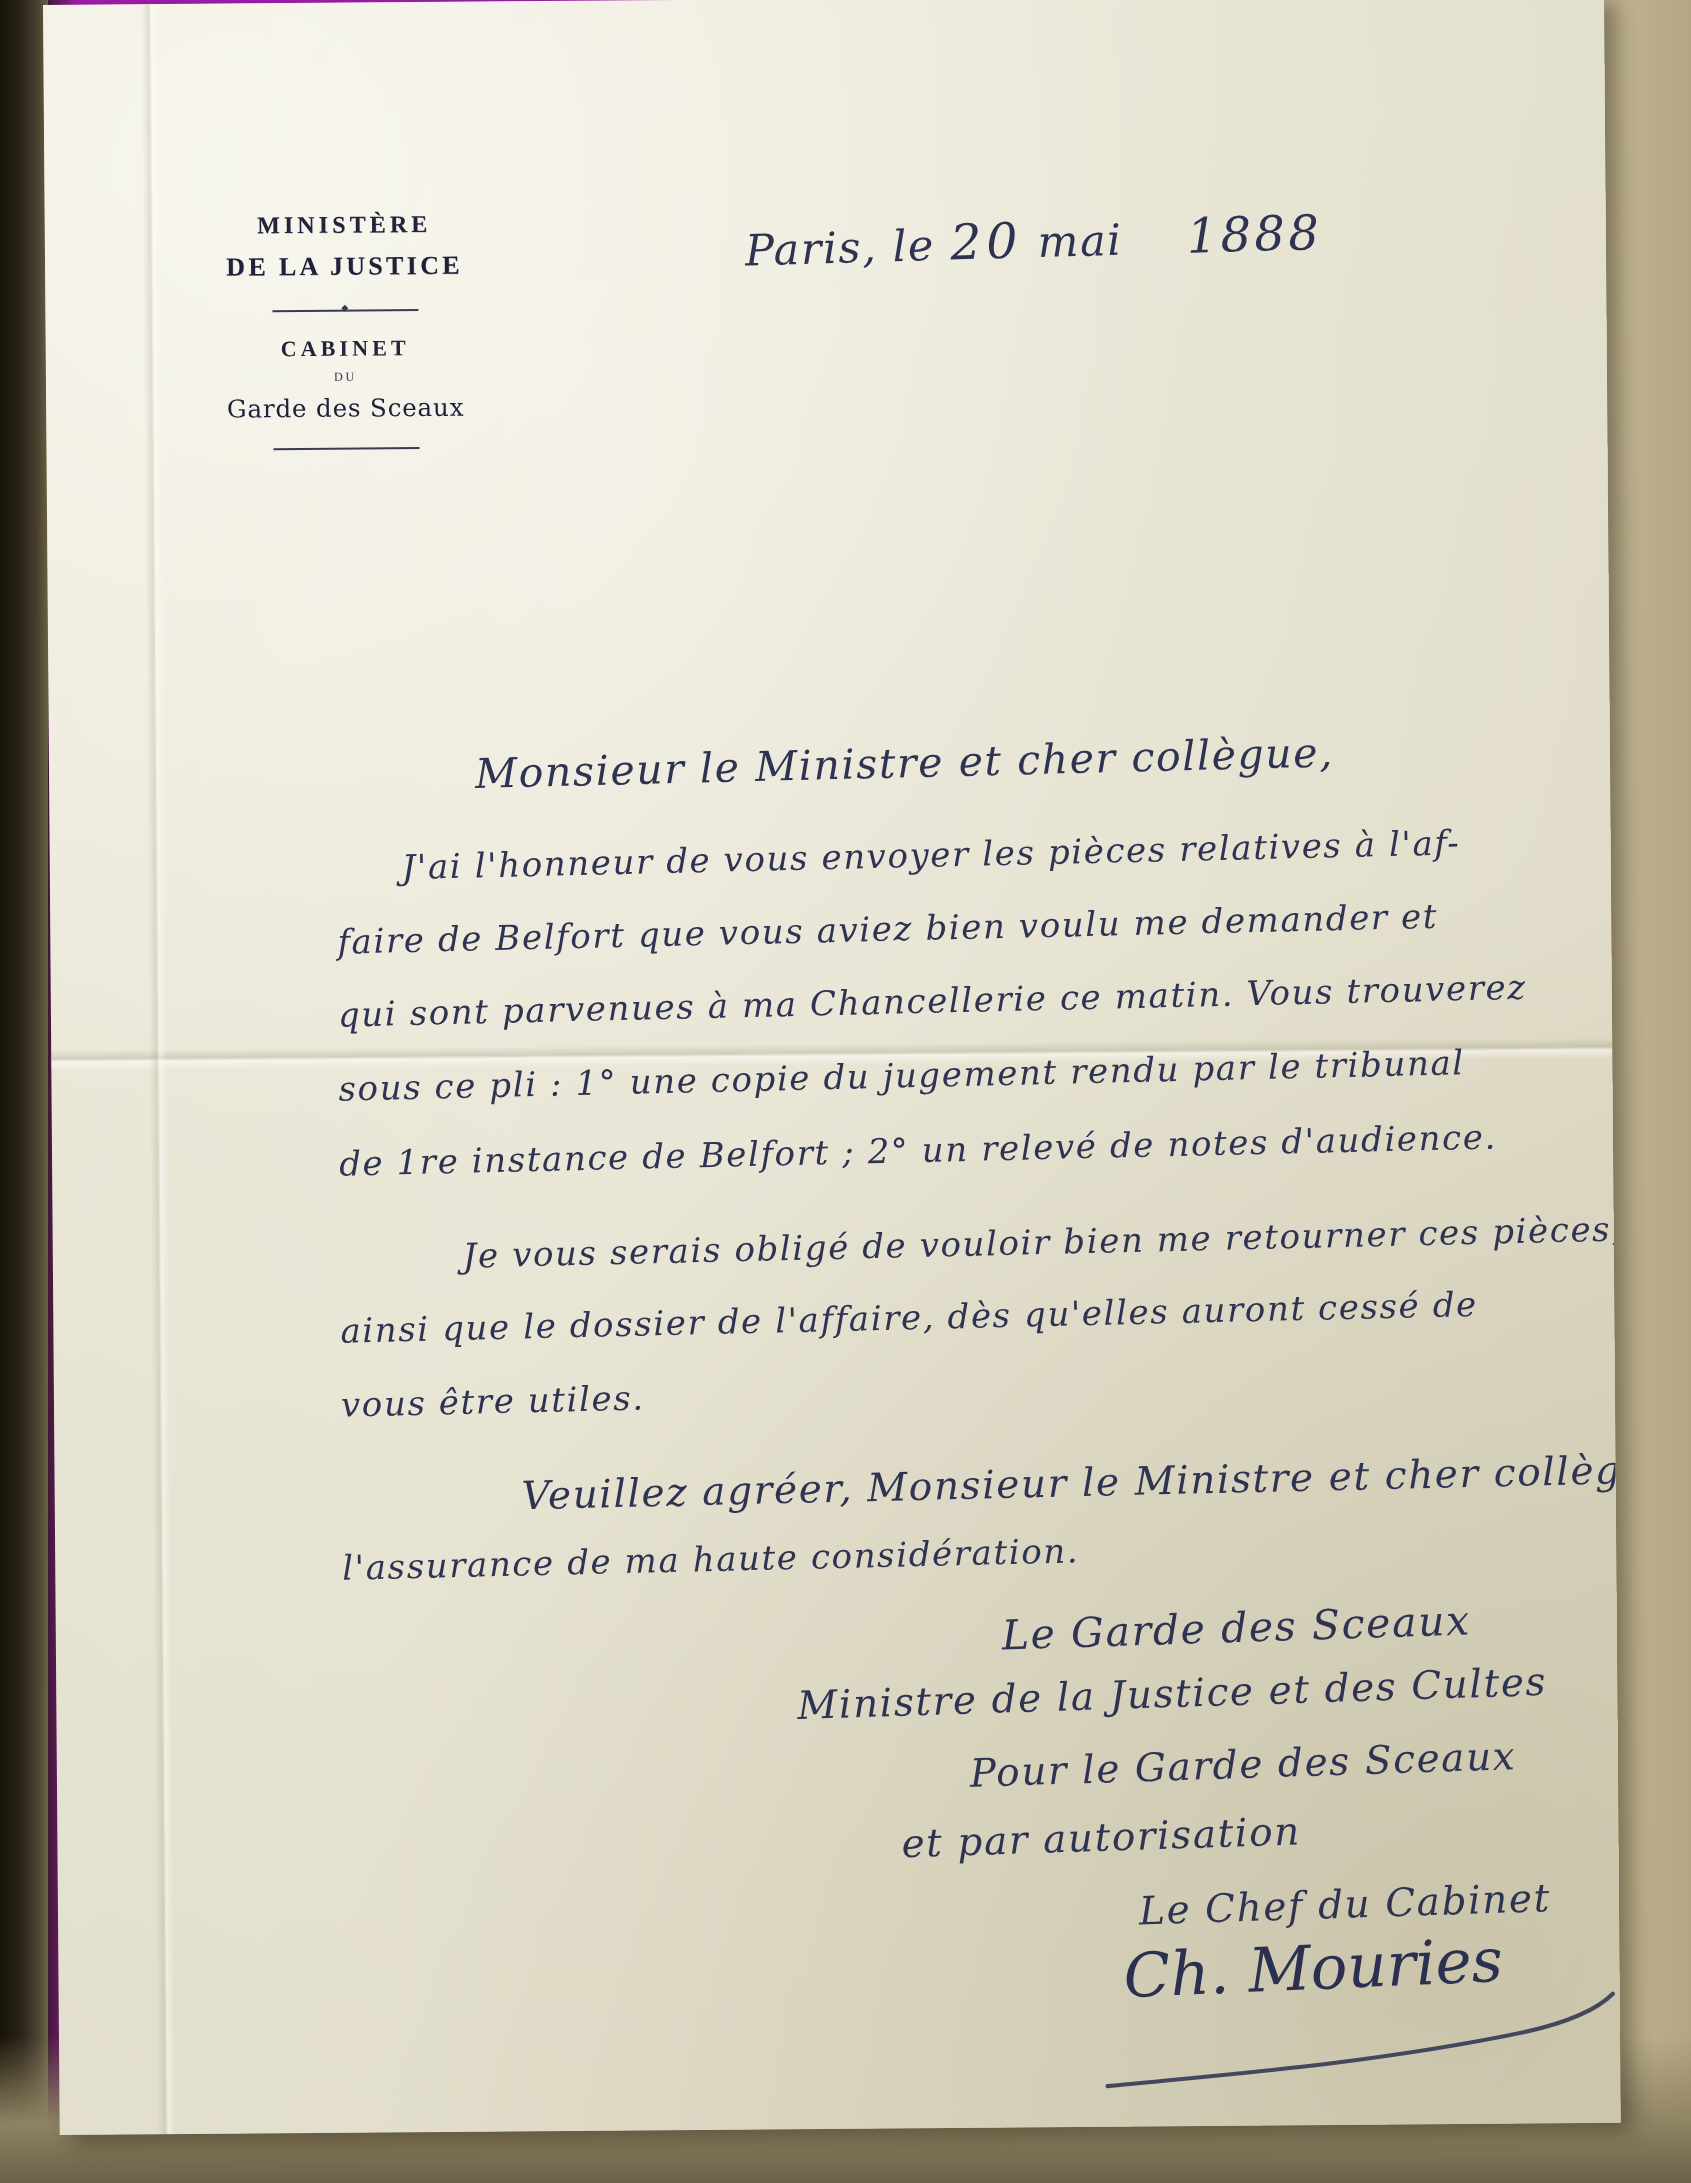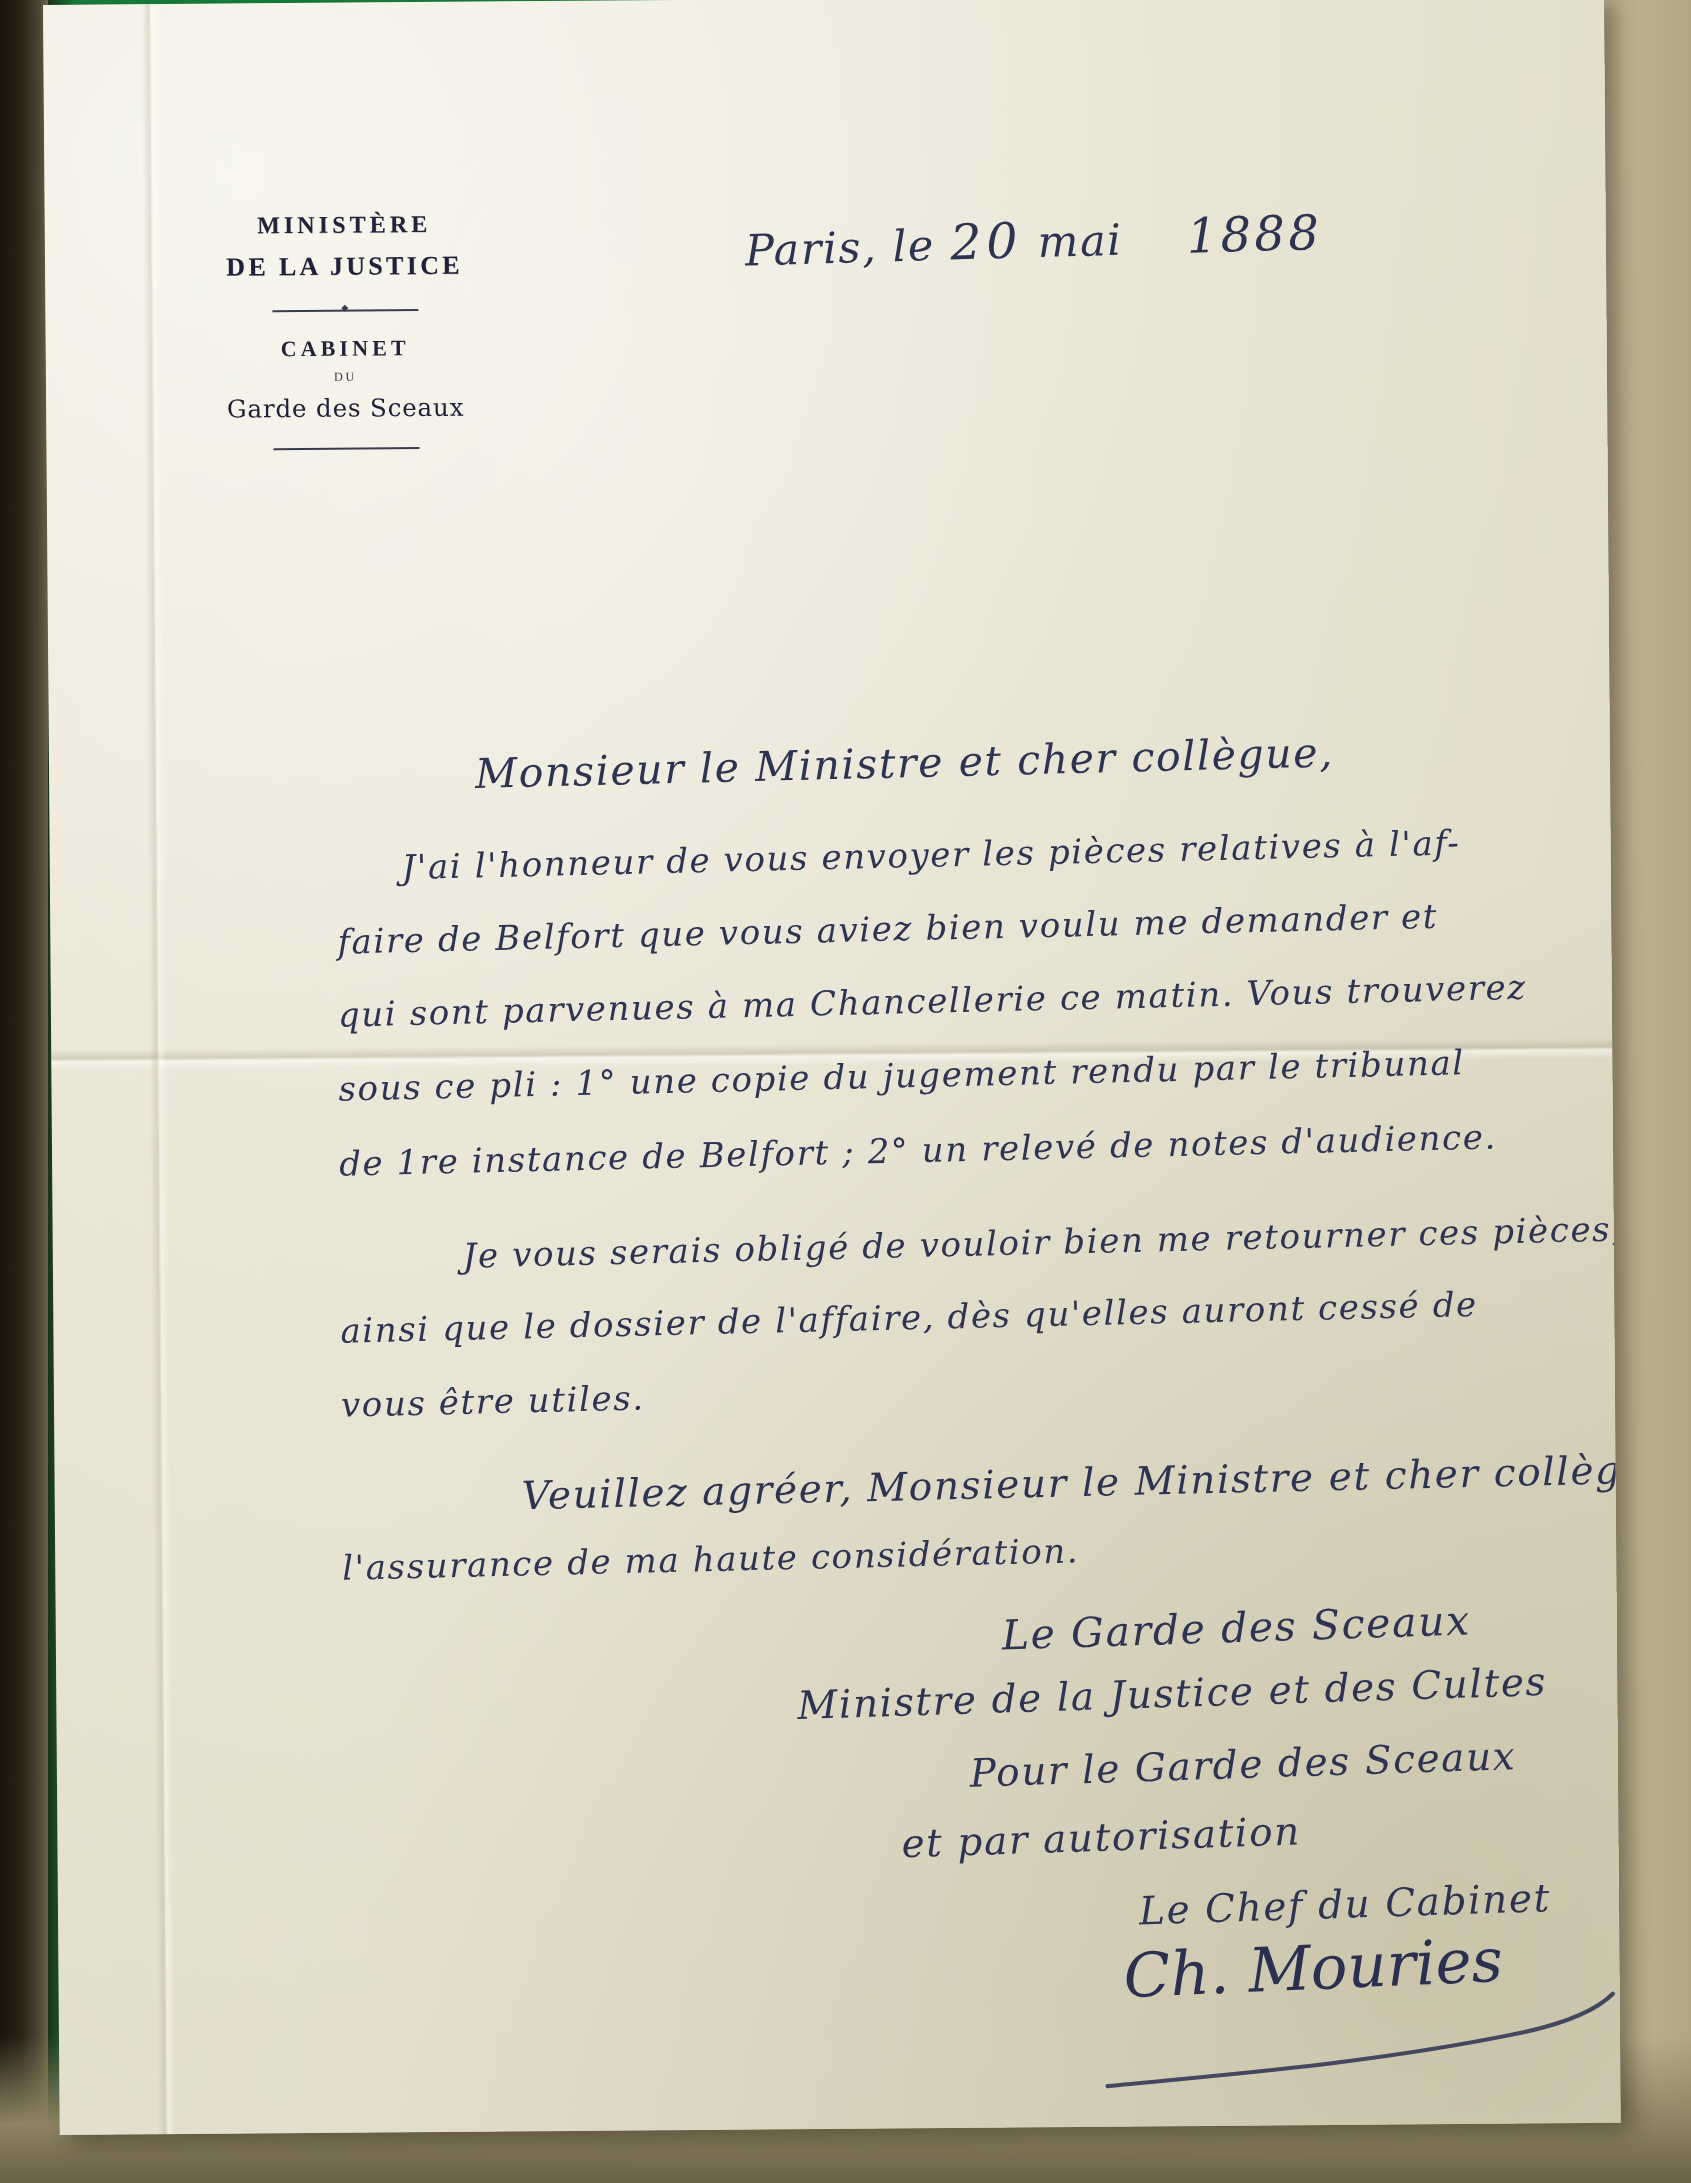--- a/index.html
+++ b/index.html
@@ -12,21 +12,21 @@
     height: 2183px;
     overflow: hidden;
     font-family: "Liberation Serif", serif;
   }
 
   
   #scan {
     position: relative;
     width: 1692px;
     height: 2183px;
-    background: #15803d;
+    background: #a21caf;
     overflow: hidden;
   }
   
   #binding-left {
     position: absolute;
     left: 0; top: 0;
     width: 48px; height: 2183px;
     background: linear-gradient(to right, #171309 0%, #2b2418 45%, #4a4231 78%, #6e6448 100%);
   }
   #binding-shadow {

